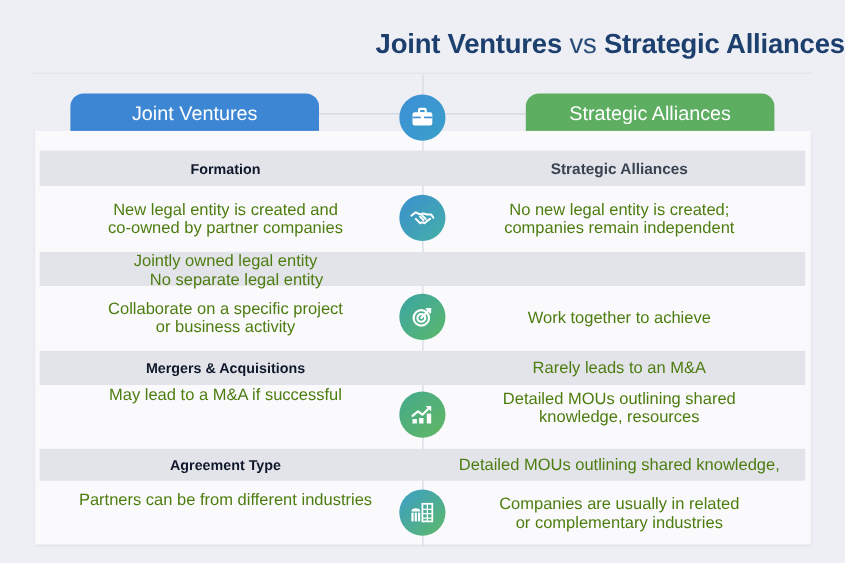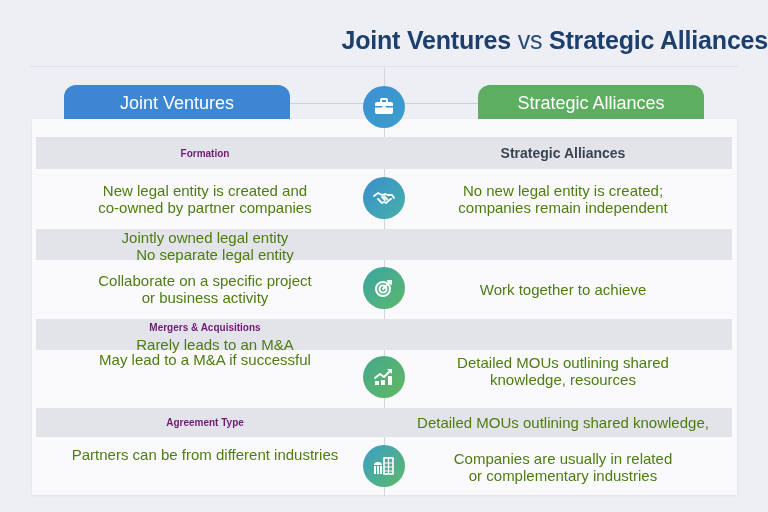--- a/index.html
+++ b/index.html
@@ -43,21 +43,21 @@
     position: absolute; left: 36px; width: 696px;
     display: flex;
   }
   .row.shade { background: #e3e4ea; }
   .cell {
     width: 348px; display: flex; align-items: center; justify-content: center;
     text-align: center; font-size: 15px; line-height: 17px; color: #4d7c0f;
   }
   .cell.left { padding-right: 10px; }
   .cell.right { padding-left: 10px; }
-  .cell.hdr { font-weight: bold; color: #701a75; font-size: 10px; }
+  .cell.hdr { font-weight: bold; color: #0f172a; font-size: 13px; }
   .cell.hdr-gray { font-weight: bold; color: #3a4450; font-size: 14px; }
   .line { display: block; }
   .icon {
     position: absolute; left: 363px; width: 42px; height: 42px; border-radius: 50%;
     display: flex; align-items: center; justify-content: center;
   }
   .icon svg { width: 24px; height: 24px; }
 </style>
 </head>
 <body>
@@ -110,21 +110,21 @@
       <span class="line">or business activity</span>
     </div>
   </div>
   <div class="cell right">
     <div>
       <span class="line">Work together to achieve</span>
     </div>
   </div>
 </div>
 
-<div class="row shade" style="top:319px;height:31px;flex-direction:column;">
+<div class="row shade" style="top:319px;height:31px;">
   <div class="cell left hdr">Mergers &amp; Acquisitions</div>
   <div class="cell right">Rarely leads to an M&amp;A</div>
 </div>
 
 <div class="row" style="top:348px;height:46px;">
   <div class="cell left" style="align-items:flex-start;padding-top:3px;">
     <span>May lead to a M&amp;A if successful</span>
   </div>
   <div class="cell right">
     <div>

